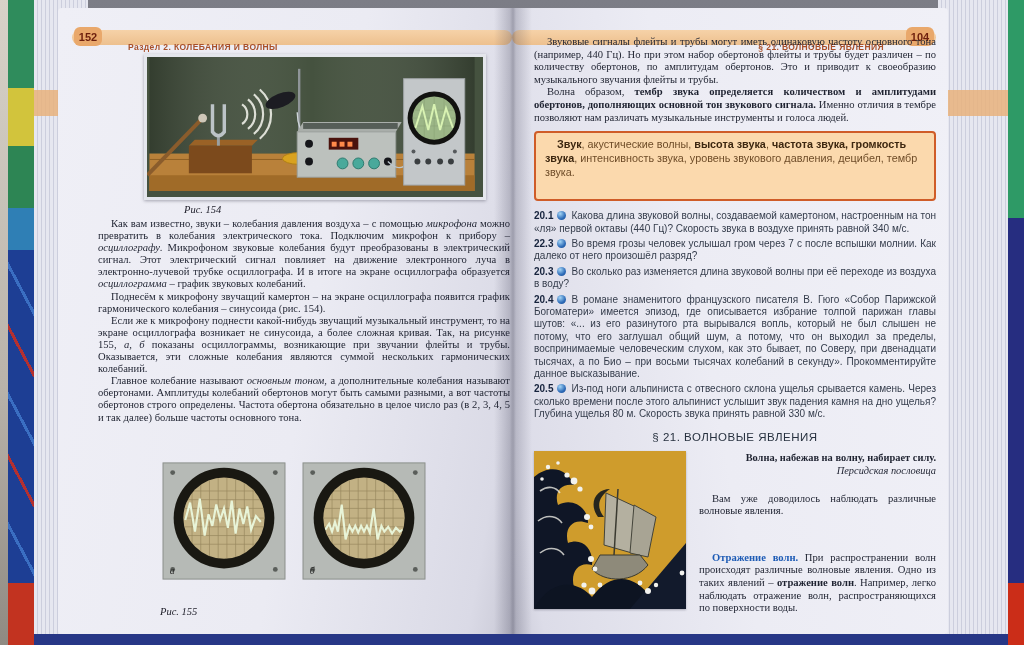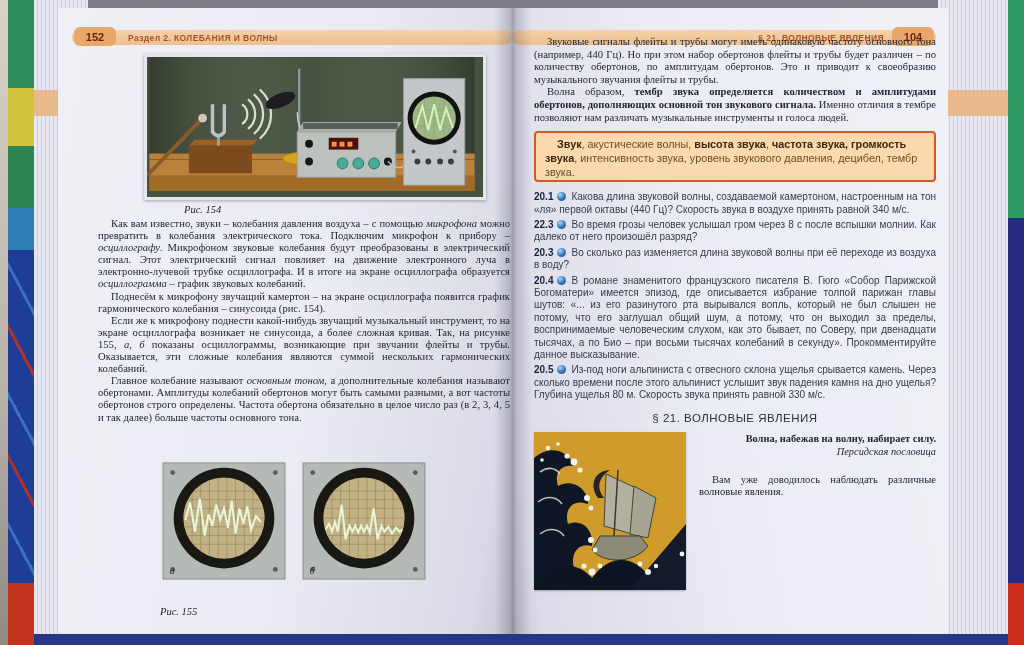--- a/index.html
+++ b/index.html
@@ -30,45 +30,45 @@
       background:linear-gradient(100deg,#efeff6 0%,#ebebf3 55%,#dadae6 92%,#c9c9d6 100%);}
   .page-right{left:512px;width:436px;border-radius:0 4px 4px 0;
       background:linear-gradient(260deg,#f0f0f7 0%,#ececf4 55%,#dcdce8 94%,#cbcbd8 100%);}
   .spine-shadow{position:absolute;left:494px;top:8px;width:38px;height:626px;pointer-events:none;
       background:linear-gradient(90deg,rgba(40,40,64,0) 0%,rgba(40,40,64,.22) 42%,rgba(30,30,52,.34) 50%,rgba(40,40,64,.20) 58%,rgba(40,40,64,0) 100%);}
   
   .band{position:absolute;top:22px;height:15px;border-radius:8px;
       background:linear-gradient(180deg,#f6d2a8,#edc08e);}
   .band-l{left:14px;right:0;}
   .band-r{left:0;right:12px;}
-  .pagenum{position:absolute;top:19px;width:42px;height:19px;border-radius:6px;background:#e9a86b;
+  .pagenum{position:absolute;top:19px;width:28px;height:19px;border-radius:6px;background:#e9a86b;
       color:#6d1f0d;font-family:"Liberation Sans",sans-serif;font-weight:bold;font-size:11px;
       display:flex;align-items:center;justify-content:center;}
   .pn-l{left:16px;}
   .pn-r{right:14px;}
-  .running-head{position:absolute;top:25px;font-family:"Liberation Sans",sans-serif;
+  .running-head{position:absolute;top:34px;font-family:"Liberation Sans",sans-serif;
       font-weight:bold;font-size:8.5px;letter-spacing:.4px;color:#a8502a;}
   .rh-l{left:70px;}
   .rh-r{right:64px;}
   
   .photo154{position:absolute;left:86px;top:46px;width:336px;height:140px;margin:0;
       border:3px solid #e4e6ec;box-shadow:0 1px 3px rgba(30,30,50,.35);background:#45523f;}
   .cap{position:absolute;font-style:italic;font-size:10.5px;color:#23232e;}
   .cap154{left:126px;top:196px;}
   .cap155{left:102px;top:598px;}
   .body-text{position:absolute;left:40px;top:210px;width:412px;
       font-size:10.6px;line-height:12.1px;color:#1e2230;text-align:justify;}
   .body-text p{margin:0;text-indent:13px;}
   .scopes{position:absolute;left:102px;top:452px;display:flex;gap:12px;}
   
   .col{position:absolute;left:22px;top:28px;right:12px;color:#1e2230;}
   .serif{font-size:10.6px;line-height:12.6px;text-align:justify;margin:0;}
   .serif.ind{text-indent:13px;}
   .terms-box{margin-top:7px;border:2px solid #cf5c28;border-radius:4px;background:#fbd9ad;
-      padding:4px 9px 1px 9px;font-family:"Liberation Sans",sans-serif;font-size:10.8px;
+      padding:4px 9px 20px 9px;font-family:"Liberation Sans",sans-serif;font-size:10.8px;
       line-height:14px;color:#6e4c28;text-indent:12px;}
   .terms-box .seg-b{color:#3d2710;}
   .questions{margin-top:9px;font-family:"Liberation Sans",sans-serif;font-size:10px;
       line-height:12.4px;color:#343c4b;text-align:justify;}
   .q-item{margin-bottom:3px;}
   .q-num{font-weight:bold;color:#16233d;}
   .q-dot{display:inline-block;width:9px;height:9px;border-radius:50%;margin:0 5px 0 4px;
       vertical-align:-1px;background:radial-gradient(circle at 35% 30%,#a5d6f6,#2e6cb8 60%,#1a4a90);}
   .section{margin-top:10px;}
   .sec-title{text-align:center;font-family:"Liberation Sans",sans-serif;font-size:11.5px;
@@ -281,21 +281,21 @@
     <div class="running-head rh-r">§ 21. ВОЛНОВЫЕ ЯВЛЕНИЯ</div>
 
     <div class="col">
       <p class="serif ind"><span class="seg-n">Звуковые сигналы флейты и трубы могут иметь одинаковую частоту основного тона (например, 440 Гц). Но при этом набор обертонов флейты и трубы будет различен – по количеству обертонов, по амплитудам обертонов. Это и приводит к своеобразию музыкального звучания флейты и трубы.</span></p>
       <p class="serif ind"><span class="seg-n">Волна образом, </span><span class="seg-b">тембр звука определяется количеством и амплитудами обертонов, дополняющих основной тон звукового сигнала.</span><span class="seg-n"> Именно отличия в тембре позволяют нам различать музыкальные инструменты и голоса людей.</span></p>
 
       <div class="terms-box"><span class="seg-b">Звук</span><span class="seg-n">, акустические волны, </span><span class="seg-b">высота звука</span><span class="seg-n">, </span><span class="seg-b">частота звука, громкость звука</span><span class="seg-n">, интенсивность звука, уровень звукового давления, децибел, тембр звука.</span></div>
 
       <div class="questions" id="questions">
           <div class="q-item"><span class="q-num">20.1</span><span class="q-dot"></span><span class="q-text">Какова длина звуковой волны, создаваемой камертоном, настроенным на тон «ля» первой октавы (440 Гц)? Скорость звука в воздухе принять равной 340 м/с.</span></div>
-          <div class="q-item"><span class="q-num">22.3</span><span class="q-dot"></span><span class="q-text">Во время грозы человек услышал гром через 8 с после вспышки молнии. Как далеко от него произошёл разряд?</span></div>
+          <div class="q-item"><span class="q-num">22.3</span><span class="q-dot"></span><span class="q-text">Во время грозы человек услышал гром через 7 с после вспышки молнии. Как далеко от него произошёл разряд?</span></div>
           <div class="q-item"><span class="q-num">20.3</span><span class="q-dot"></span><span class="q-text">Во сколько раз изменяется длина звуковой волны при её переходе из воздуха в воду?</span></div>
           <div class="q-item"><span class="q-num">20.4</span><span class="q-dot"></span><span class="q-text">В романе знаменитого французского писателя В. Гюго «Собор Парижской Богоматери» имеется эпизод, где описывается избрание толпой парижан главы шутов: «... из его разинутого рта вырывался вопль, который не был слышен не потому, что его заглушал общий шум, а потому, что он выходил за пределы, воспринимаемые человеческим слухом, как это бывает, по Соверу, при двенадцати тысячах, а по Био – при восьми тысячах колебаний в секунду». Прокомментируйте данное высказывание.</span></div>
           <div class="q-item"><span class="q-num">20.5</span><span class="q-dot"></span><span class="q-text">Из-под ноги альпиниста с отвесного склона ущелья срывается камень. Через сколько времени после этого альпинист услышит звук падения камня на дно ущелья? Глубина ущелья 80 м. Скорость звука принять равной 330 м/с.</span></div>
         </div>
 
       <div class="section">
         <div class="sec-title">§ 21. ВОЛНОВЫЕ ЯВЛЕНИЯ</div>
 
         <svg class="wave" viewBox="0 0 152 158">
           <rect x="0" y="0" width="152" height="158" fill="#cf9c2c"></rect>
@@ -339,18 +339,19 @@
             </g>
           </g>
         </svg>
 
         <div class="epigraph">
           <span class="ep-line">Волна, набежав на волну, набирает силу.</span><br>
           <span class="ep-src">Персидская пословица</span>
         </div>
 
         <p class="serif ind intro">Вам уже доводилось наблюдать различные волновые явления.</p>
+        <p class="serif ind refl"><span class="seg-bb">Отражение волн.</span><span class="seg-n"> При распространении волн происходят различные волновые явления. Одно из таких явлений – </span><span class="seg-b">отражение волн</span><span class="seg-n">. Например, легко наблюдать отражение волн, распространяющихся по поверхности воды.</span></p>
       </div>
     </div>
   </div>
 
   <div class="spine-shadow"></div>
 </div>
 
 </body></html>

